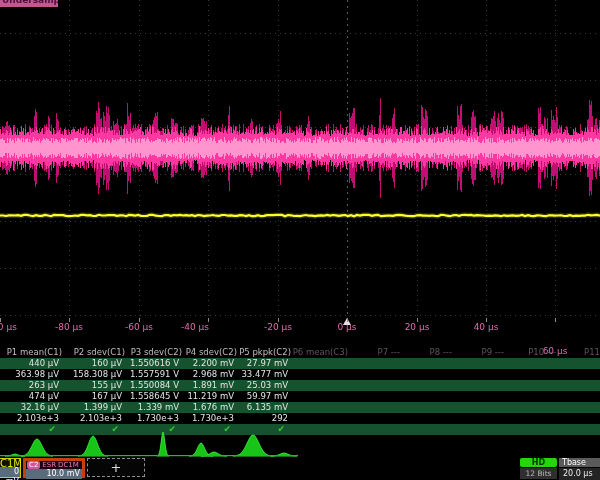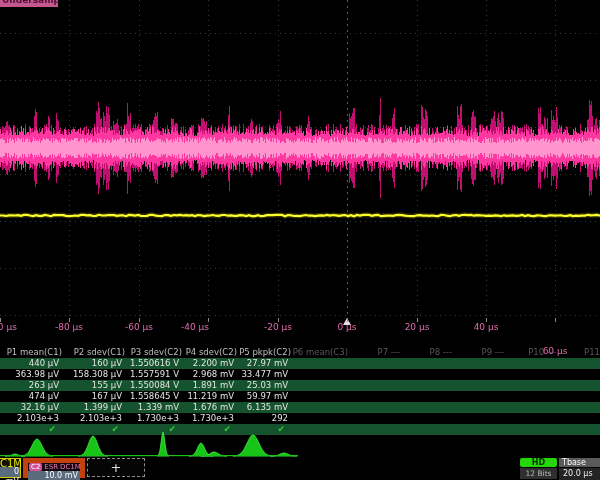--- a/index.html
+++ b/index.html
@@ -43,21 +43,21 @@
 
   
   #histicon-svg{position:absolute;left:0;top:431px;}
 
   
   #bottom-bar{left:0;top:458px;width:600px;height:22px;}
   .desc-box{position:absolute;top:0;height:20px;box-sizing:border-box;}
   #c1-box{left:0;width:21px;border:1px solid #cfcf00;border-left:none;background:#101000;}
   #c1-box .dlabel{font-size:10px;color:#e8e800;text-align:right;padding-right:9px;height:8px;line-height:9px;}
   #c1-box .dval{font-size:8px;color:#fff;text-align:right;padding-right:1px;background:#5a6b7c;height:10px;line-height:10px;}
-  #c2-box{left:23px;width:62px;border:5px solid #c2410c;background:#14060e;}
+  #c2-box{left:23px;width:62px;border:3px solid #c2410c;background:#14060e;}
   #c2-box .drow{display:flex;align-items:center;gap:2px;height:8px;padding-left:1px;}
   #c2-box .chip{background:#d4549c;color:#fff;font-size:7px;line-height:8px;padding:0 2px;border-radius:2px;}
   #c2-box .tag{color:#e87ab8;font-size:7px;line-height:8px;}
   #c2-box .dval{font-size:8px;color:#fff;text-align:right;padding-right:2px;background:#5a6b7c;height:10px;line-height:10px;}
   #add-box{left:87px;width:58px;height:19px;border:1px dashed #909090;
     color:#ddd;font-size:13px;text-align:center;line-height:18px;background:#050505;}
   #hd-box{left:520px;width:37px;}
   #hd-badge{height:9px;background:#25d60b;border-radius:2px;color:#063000;
     font-size:8px;font-weight:bold;text-align:center;line-height:9px;}
   #hd-bits{height:11px;margin-top:1px;background:#2f2f2f;color:#b9b9b9;

